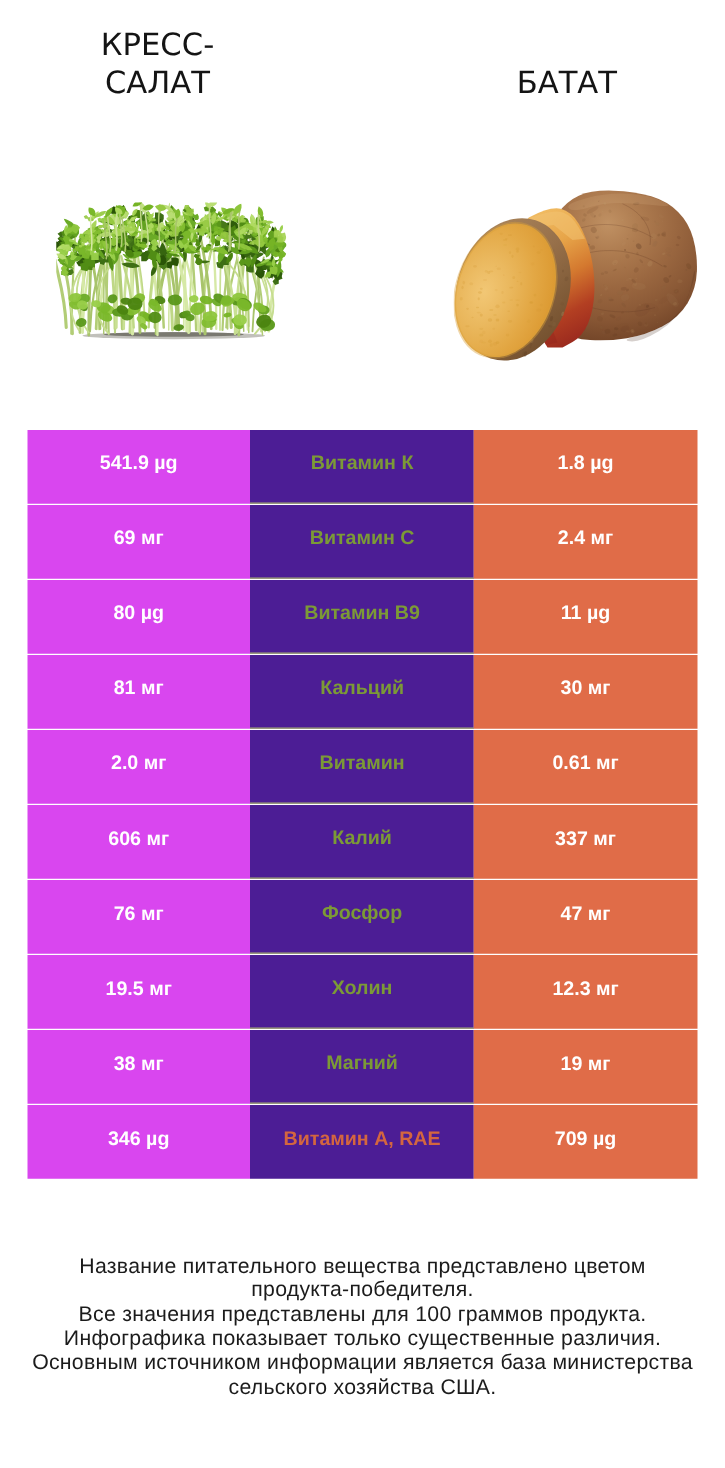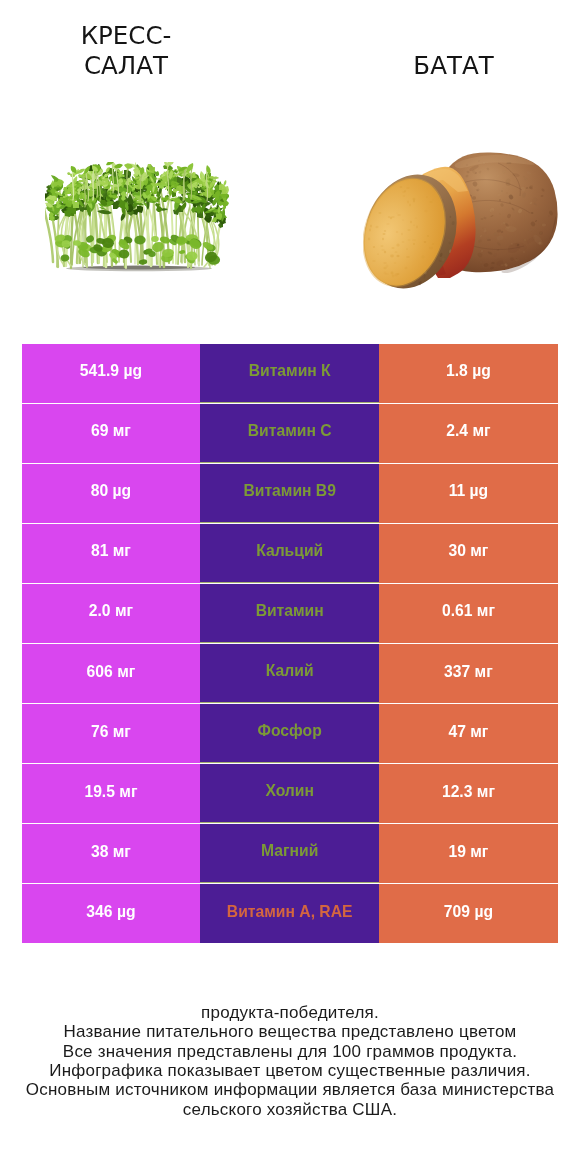--- a/index.html
+++ b/index.html
@@ -1083,21 +1083,21 @@
         <div class="cell c-right">19 мг</div>
       </div>
       <div class="row">
         <div class="cell c-left">346 µg</div>
         <div class="cell c-mid w-right">Витамин A, RAE</div>
         <div class="cell c-right">709 µg</div>
       </div>
     </div>
 
   <div class="footer" id="footer-note">
+      <div>Название питательного вещества представлено цветом</div>
       <div>продукта-победителя.</div>
-      <div>Название питательного вещества представлено цветом</div>
       <div>Все значения представлены для 100 граммов продукта.</div>
-      <div>Инфографика показывает цветом существенные различия.</div>
+      <div>Инфографика показывает только существенные различия.</div>
       <div>Основным источником информации является база министерства</div>
       <div>сельского хозяйства США.</div>
     </div>
 
 </div>
 
 </body></html>

